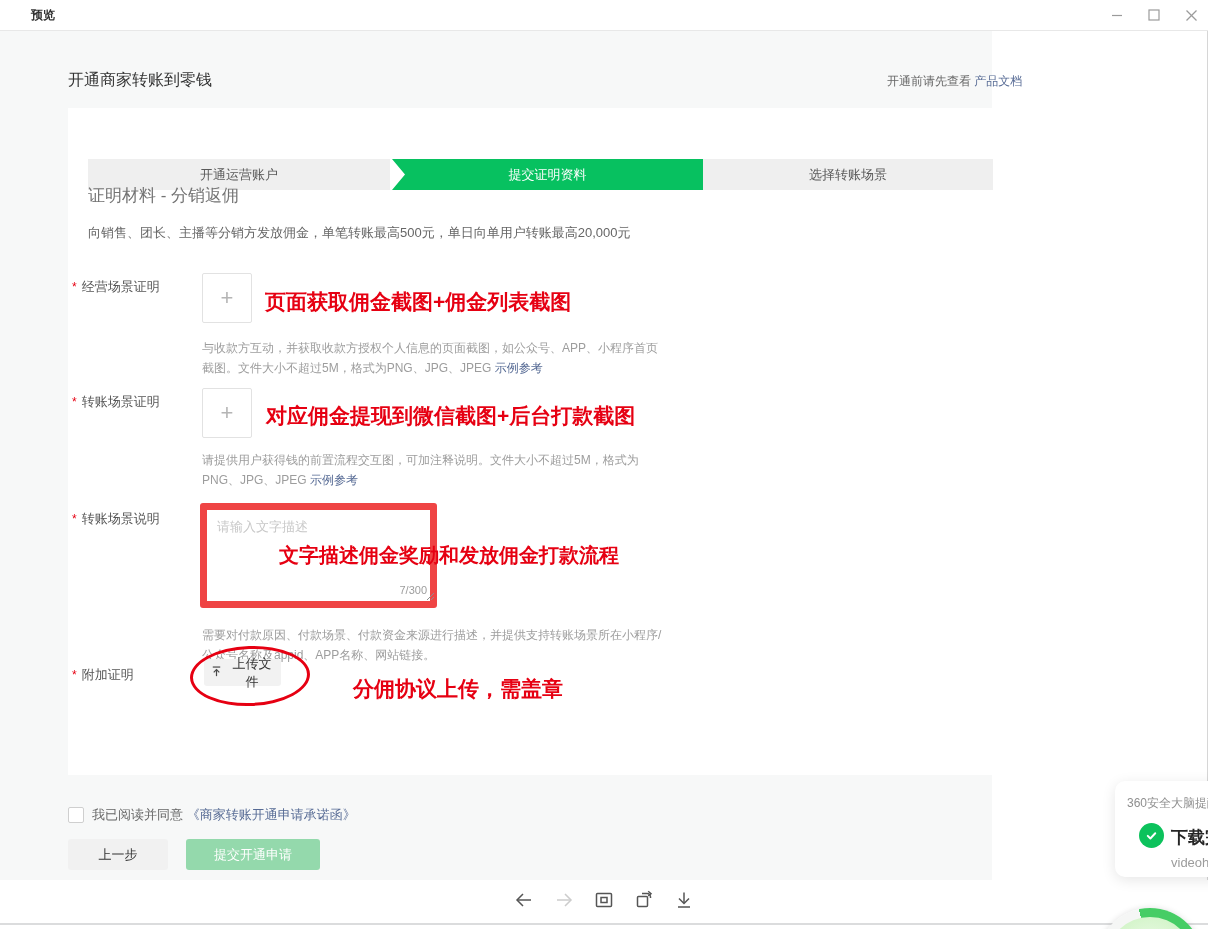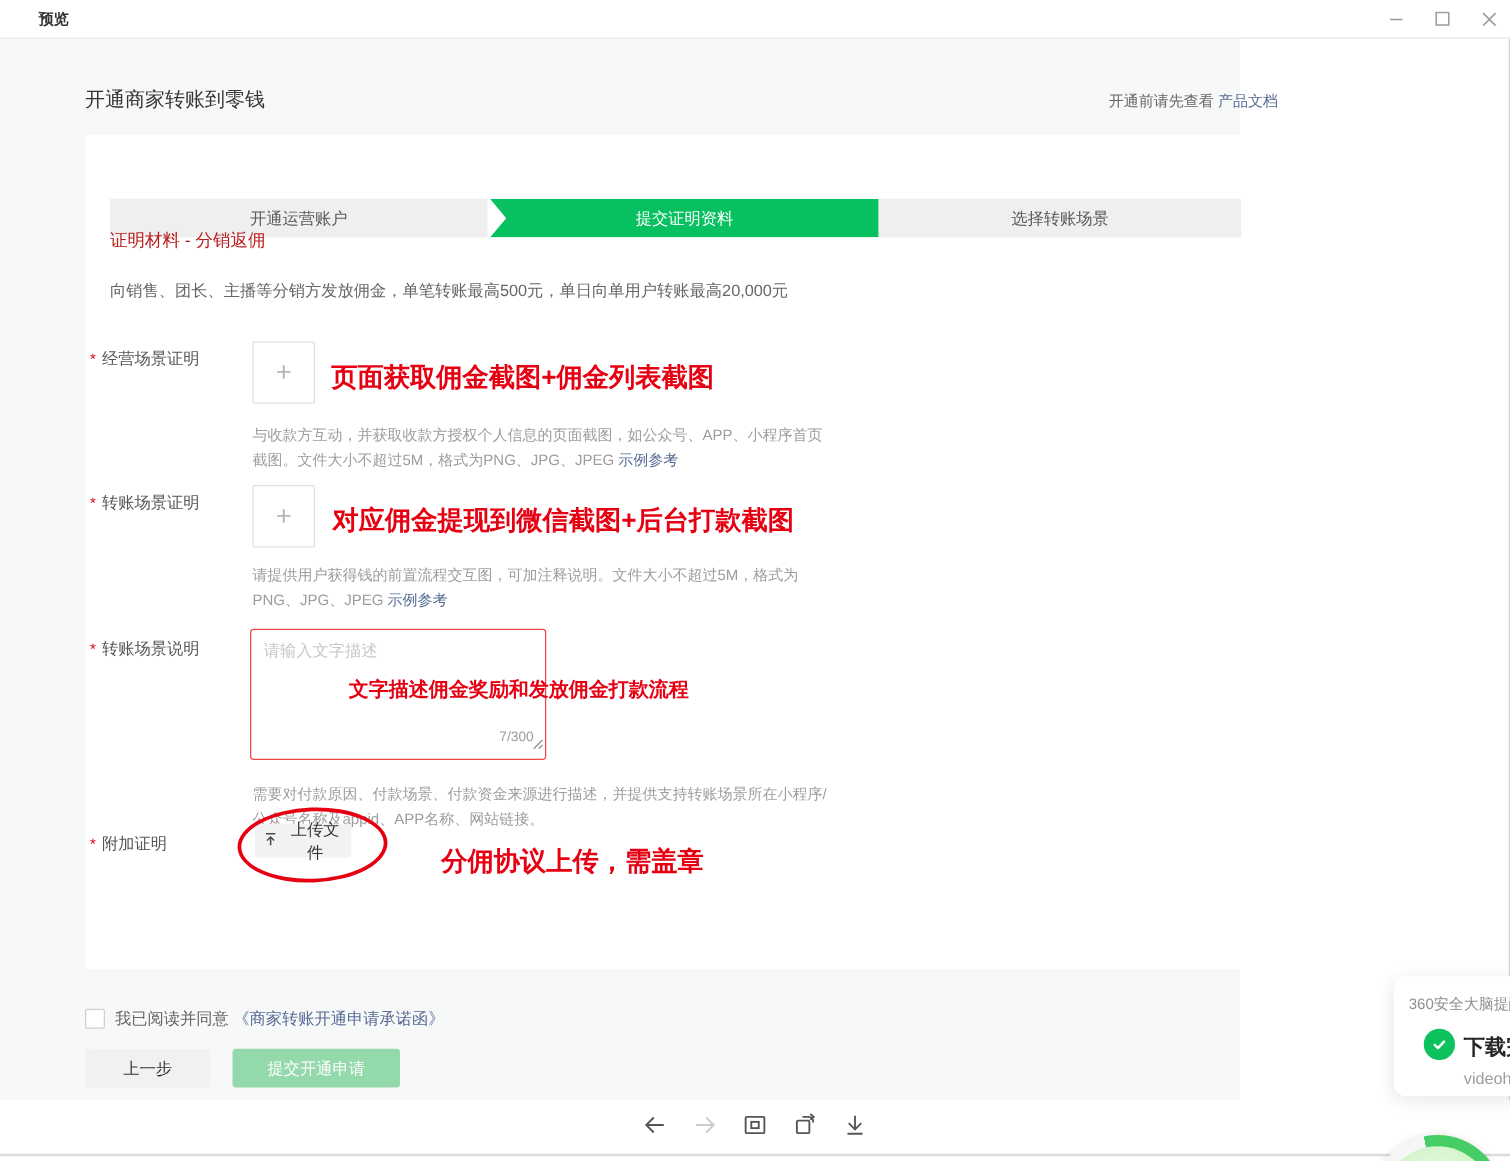--- a/index.html
+++ b/index.html
@@ -17,34 +17,34 @@
   .page-title{position:absolute;left:68px;top:40px;font-size:16px;color:#333;}
   .doc-hint{position:absolute;top:43px;left:887px;font-size:12px;color:#666;white-space:nowrap;}
   .doc-hint a{color:#576b95;text-decoration:none;cursor:pointer;}
   
   .card{position:absolute;left:68px;top:78px;width:947px;height:667px;background:#fff;}
   .steps{position:absolute;left:20px;top:23px;width:907px;height:31px;display:flex;margin-top:28px;}
   .step{height:31px;display:flex;align-items:center;justify-content:center;font-size:13px;color:#595959;background:#efefef;cursor:pointer;}
   .step-1{width:302px;margin-right:2px;}
   .step-2{width:290px;margin-right:2px;}
   .step-3{width:311px;background:#07c160;color:#fff;clip-path:polygon(0 0,13px 50%,0 100%,100% 100%,100% 0);}
-  .section-title{position:absolute;left:20px;top:76px;font-size:14px;color:#b91c1c;}
+  .section-title{position:absolute;left:20px;top:76px;font-size:17px;color:#737373;}
   .section-desc{position:absolute;left:20px;top:116px;font-size:13px;color:#666;white-space:nowrap;}
   
   .field-label{position:absolute;left:4px;font-size:13px;color:#565656;white-space:nowrap;}
   .req{color:#e60012;margin-right:5px;font-size:12px;}
   .upload-box{position:absolute;left:134px;width:50px;height:50px;background:#fff;border:1px solid #e2e2e2;border-radius:2px;
               display:flex;align-items:center;justify-content:center;cursor:pointer;box-sizing:border-box;}
   .upload-box span{font-size:22px;font-weight:300;color:#b5b5b5;line-height:1;}
   .helper{position:absolute;left:134px;font-size:12px;color:#9d9d9d;line-height:20px;}
   .helper a{color:#576b95;text-decoration:none;cursor:pointer;}
   .annotation{position:absolute;font-size:21px;font-weight:700;color:#e60012;white-space:nowrap;z-index:3;}
   
   .ta-wrap{position:absolute;left:132px;top:395px;width:237px;height:105px;}
-  .ta-wrap textarea{width:100%;height:100%;box-sizing:border-box;border:1px solid #ef4444;border-radius:3px;background:#fff;
+  .ta-wrap textarea{width:100%;height:100%;box-sizing:border-box;border:7px solid #ef4444;border-radius:3px;background:#fff;
                     resize:none;outline:none;padding:8px 10px;font-size:13px;color:#333;font-family:inherit;}
   .ta-wrap textarea::placeholder{color:#c8c8c8;}
   .ta-counter{position:absolute;right:10px;bottom:12px;font-size:11px;color:#9d9d9d;}
   .ta-grip{position:absolute;right:2px;bottom:3px;}
   
   .red-ellipse{position:absolute;left:122px;top:538px;width:114px;height:54px;border:3px solid #e60012;border-radius:50%;
                transform:rotate(-2deg);z-index:3;pointer-events:none;}
   .upload-btn{position:absolute;left:136px;top:551px;width:77px;height:27px;background:#f2f2f2;border:none;border-radius:3px;
               display:flex;align-items:center;justify-content:center;gap:6px;font-size:13px;color:#333;cursor:pointer;font-family:inherit;}
   .helper-lines{position:absolute;left:138px;top:606px;font-size:12px;color:#9d9d9d;line-height:20px;white-space:nowrap;}
@@ -136,21 +136,21 @@
       <div class="ta-wrap">
         <textarea placeholder="请输入文字描述" style=""></textarea>
         <span class="ta-counter">7/300</span>
         <span class="ta-grip">
           <svg width="10" height="10" viewBox="0 0 10 10">
               <line x1="2" y1="9" x2="9" y2="2" stroke="#8f8f8f" stroke-width="1"></line>
               <line x1="6" y1="9" x2="9" y2="6" stroke="#8f8f8f" stroke-width="1"></line>
             </svg>
         </span>
       </div>
-      <div class="annotation" style="left:211px;top:434px;font-size:16px;">文字描述佣金奖励和发放佣金打款流程</div>
+      <div class="annotation" style="left:211px;top:434px;font-size:20px;">文字描述佣金奖励和发放佣金打款流程</div>
       <div class="helper" style="top:517px;width:468px;">需要对付款原因、付款场景、付款资金来源进行描述，并提供支持转账场景所在小程序/公众号名称及appid、APP名称、网站链接。</div>
 
       <div class="field-label" style="top:558px;"><span class="req">*</span><span>附加证明</span></div>
       <div class="red-ellipse"></div>
       <button class="upload-btn">
         <span>
           <svg width="13" height="13" viewBox="0 0 14 14">
               <line x1="3" y1="2.2" x2="11" y2="2.2" stroke="#4a4a4a" stroke-width="1.3"></line>
               <line x1="7" y1="5" x2="7" y2="12" stroke="#4a4a4a" stroke-width="1.3"></line>
               <polyline points="4,8 7,5 10,8" fill="none" stroke="#4a4a4a" stroke-width="1.3"></polyline>

